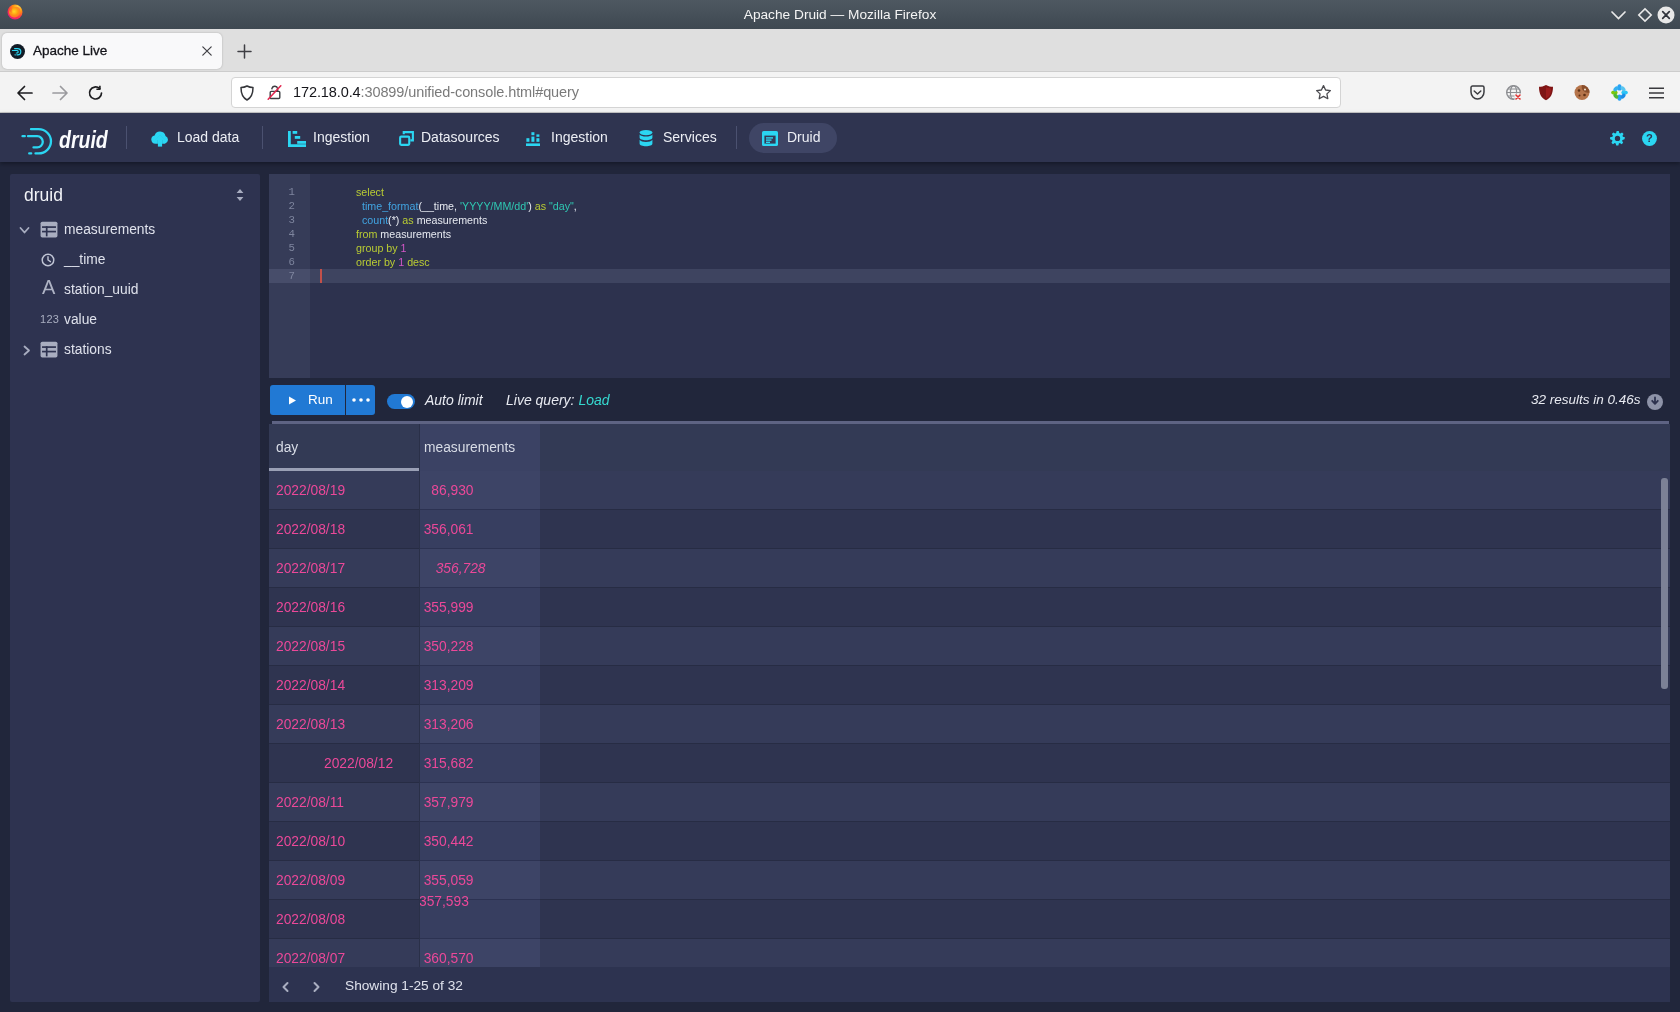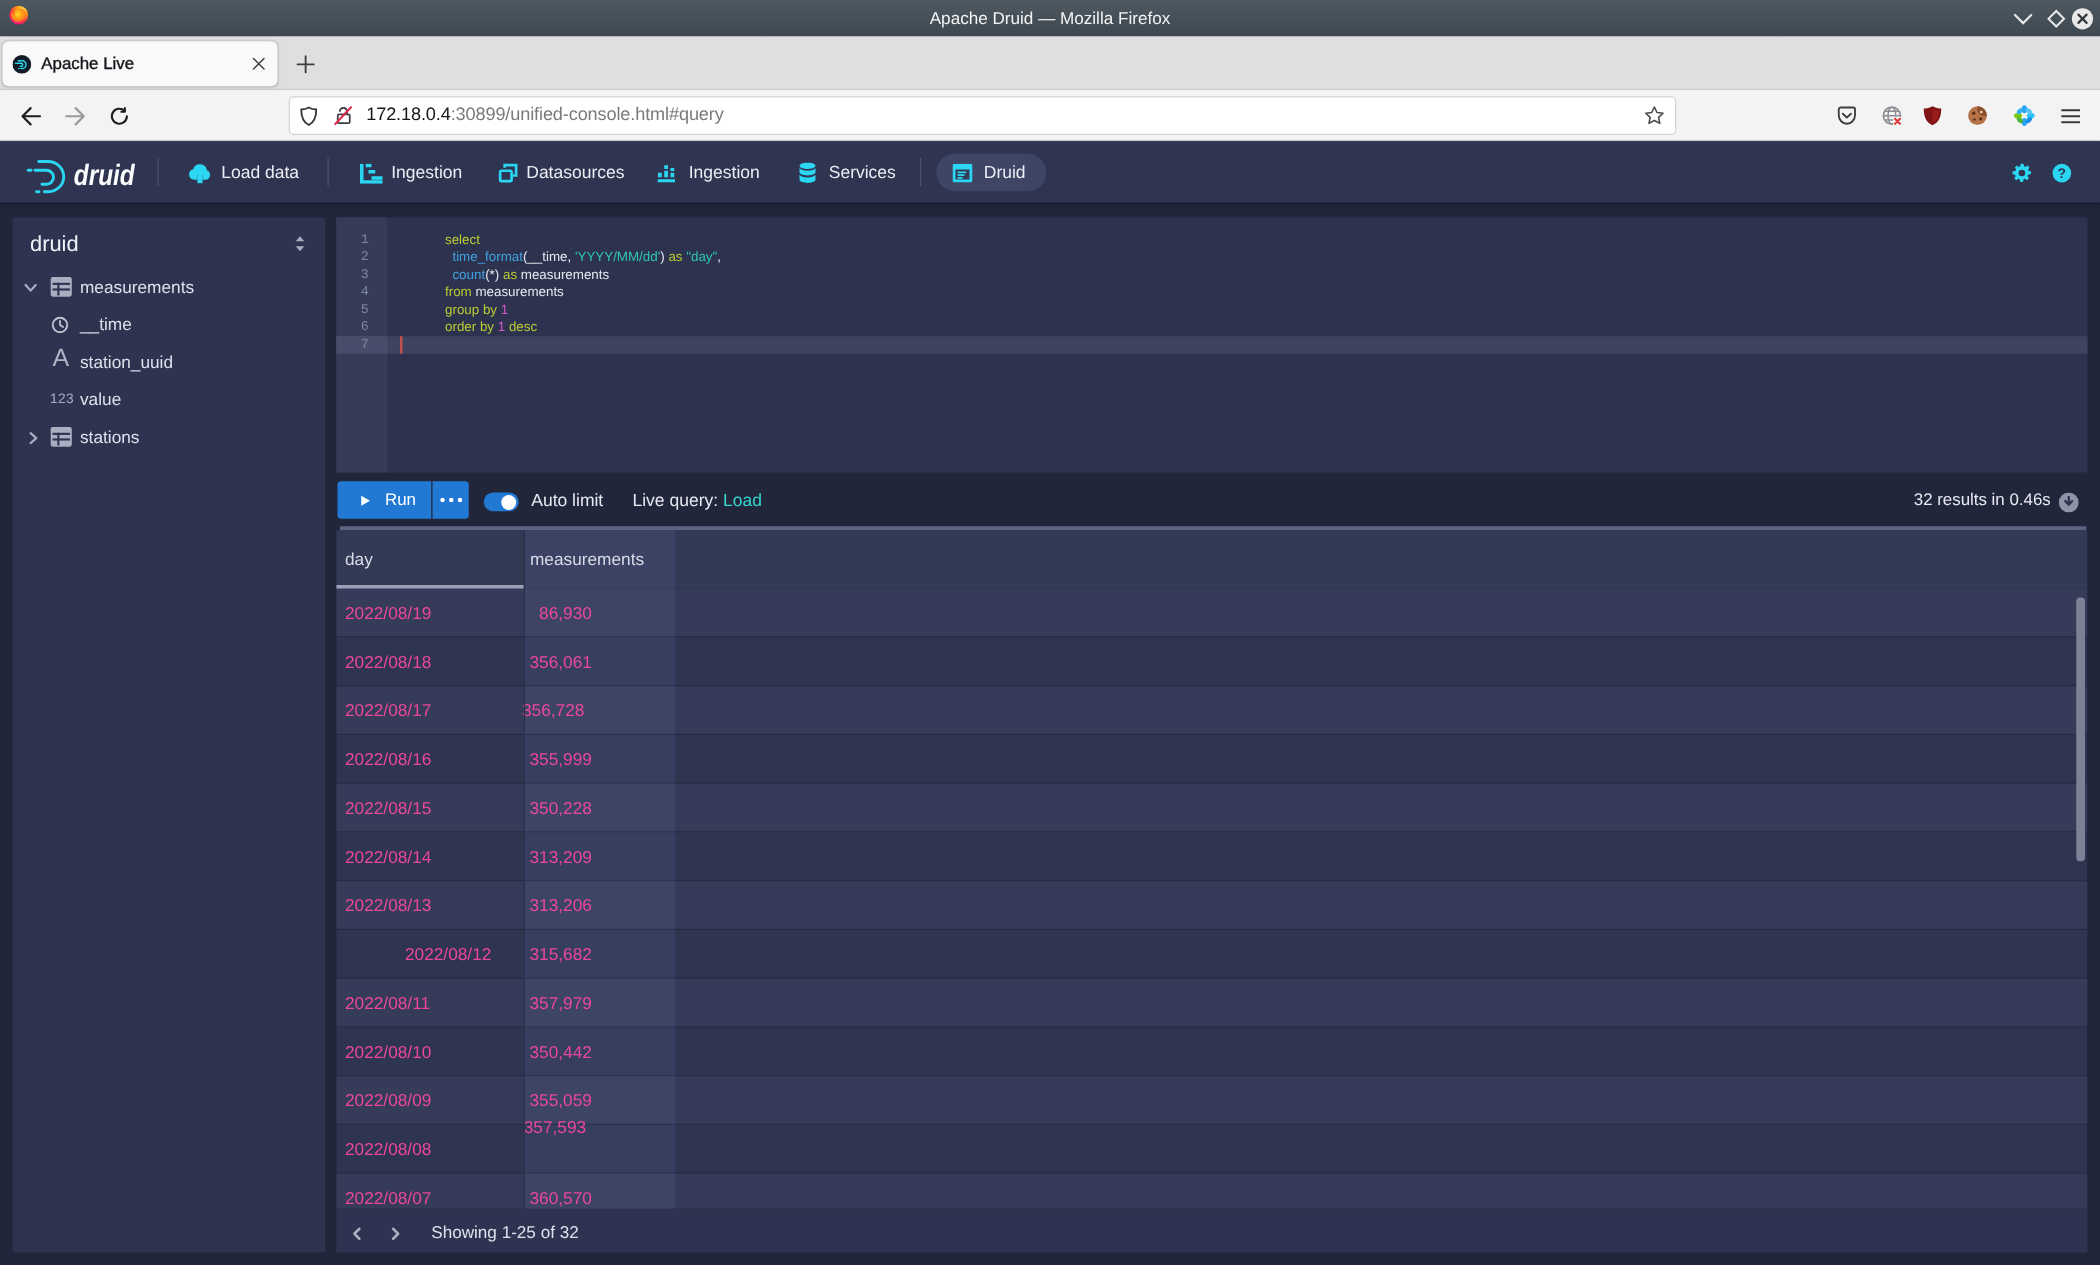--- a/index.html
+++ b/index.html
@@ -47,21 +47,21 @@
   .kw { color:#b9cc33; } .fn { color:#41a3e0; } .str { color:#2fc7b2; } .num { color:#d457c8; }
   #activeline { left:269px; top:269px; width:1401px; height:14px; background:#3e4460; }
   #cursor { left:320px; top:269px; width:1.5px; height:14px; background:#c2504a; }
 
   
   .bluebtn { position:absolute; top:385px; height:30px; background:#2179d4; color:#fff; }
   #runbtn { left:270px; width:75px; border-radius:3px 0 0 3px; }
   #morebtn { left:346px; width:29px; border-radius:0 3px 3px 0; }
   #runlabel { position:absolute; left:308px; top:385px; height:30px; line-height:30px;
     color:#fff; font-size:13.5px; }
-  .rbtext { position:absolute; top:385px; height:30px; line-height:30px; color:#e8eaf1; font-size:13.5px; }
+  .rbtext { position:absolute; top:385px; height:30px; line-height:30px; color:#e8eaf1; font-size:13.5px;font-style:italic; }
 
   
   #splitter { left:272px; top:421px; width:1397px; height:3px; background:#5e6383; }
   #tablewrap { left:269px; top:424px; width:1401px; height:543px; overflow:hidden; }
   #footer { left:269px; top:967px; width:1401px; height:35px; background:#2d3350; }
   .cell { position:absolute; height:39px; line-height:39px; font-size:13.8px; color:#ec4899; }
   #scrollthumb { left:1661px; top:478px; width:7px; height:211px; background:#7c8196; border-radius:3px; }
 </style>
 </head>
 <body>
@@ -355,21 +355,21 @@
 <div class="abs" style="left:150px;top:46.5px;width:121px;height:39px;background:#3d4466;border-bottom:1px solid #2c3252;"></div>
 <div class="abs cell" style="left:7px;top:46.5px;">2022/08/19</div>
 <div class="abs cell" style="left:150px;top:46.5px;width:54.5px;text-align:right;">86,930</div>
 <div class="abs" style="left:0;top:85.5px;width:1401px;height:39px;background:#2f3450;border-bottom:1px solid #272c44;"></div>
 <div class="abs" style="left:150px;top:85.5px;width:121px;height:39px;background:#373e60;border-bottom:1px solid #2c3252;"></div>
 <div class="abs cell" style="left:7px;top:85.5px;">2022/08/18</div>
 <div class="abs cell" style="left:150px;top:85.5px;width:54.5px;text-align:right;">356,061</div>
 <div class="abs" style="left:0;top:124.5px;width:1401px;height:39px;background:#353b59;border-bottom:1px solid #272c44;"></div>
 <div class="abs" style="left:150px;top:124.5px;width:121px;height:39px;background:#3d4466;border-bottom:1px solid #2c3252;"></div>
 <div class="abs cell" style="left:7px;top:124.5px;">2022/08/17</div>
-<div class="abs cell" style="left:144px;top:124.5px;width:54.5px;text-align:right;">356,728</div>
+<div class="abs cell" style="left:162px;top:124.5px;width:54.5px;text-align:right;font-style:italic;">356,728</div>
 <div class="abs" style="left:0;top:163.5px;width:1401px;height:39px;background:#2f3450;border-bottom:1px solid #272c44;"></div>
 <div class="abs" style="left:150px;top:163.5px;width:121px;height:39px;background:#373e60;border-bottom:1px solid #2c3252;"></div>
 <div class="abs cell" style="left:7px;top:163.5px;">2022/08/16</div>
 <div class="abs cell" style="left:150px;top:163.5px;width:54.5px;text-align:right;">355,999</div>
 <div class="abs" style="left:0;top:202.5px;width:1401px;height:39px;background:#353b59;border-bottom:1px solid #272c44;"></div>
 <div class="abs" style="left:150px;top:202.5px;width:121px;height:39px;background:#3d4466;border-bottom:1px solid #2c3252;"></div>
 <div class="abs cell" style="left:7px;top:202.5px;">2022/08/15</div>
 <div class="abs cell" style="left:150px;top:202.5px;width:54.5px;text-align:right;">350,228</div>
 <div class="abs" style="left:0;top:241.5px;width:1401px;height:39px;background:#2f3450;border-bottom:1px solid #272c44;"></div>
 <div class="abs" style="left:150px;top:241.5px;width:121px;height:39px;background:#373e60;border-bottom:1px solid #2c3252;"></div>

